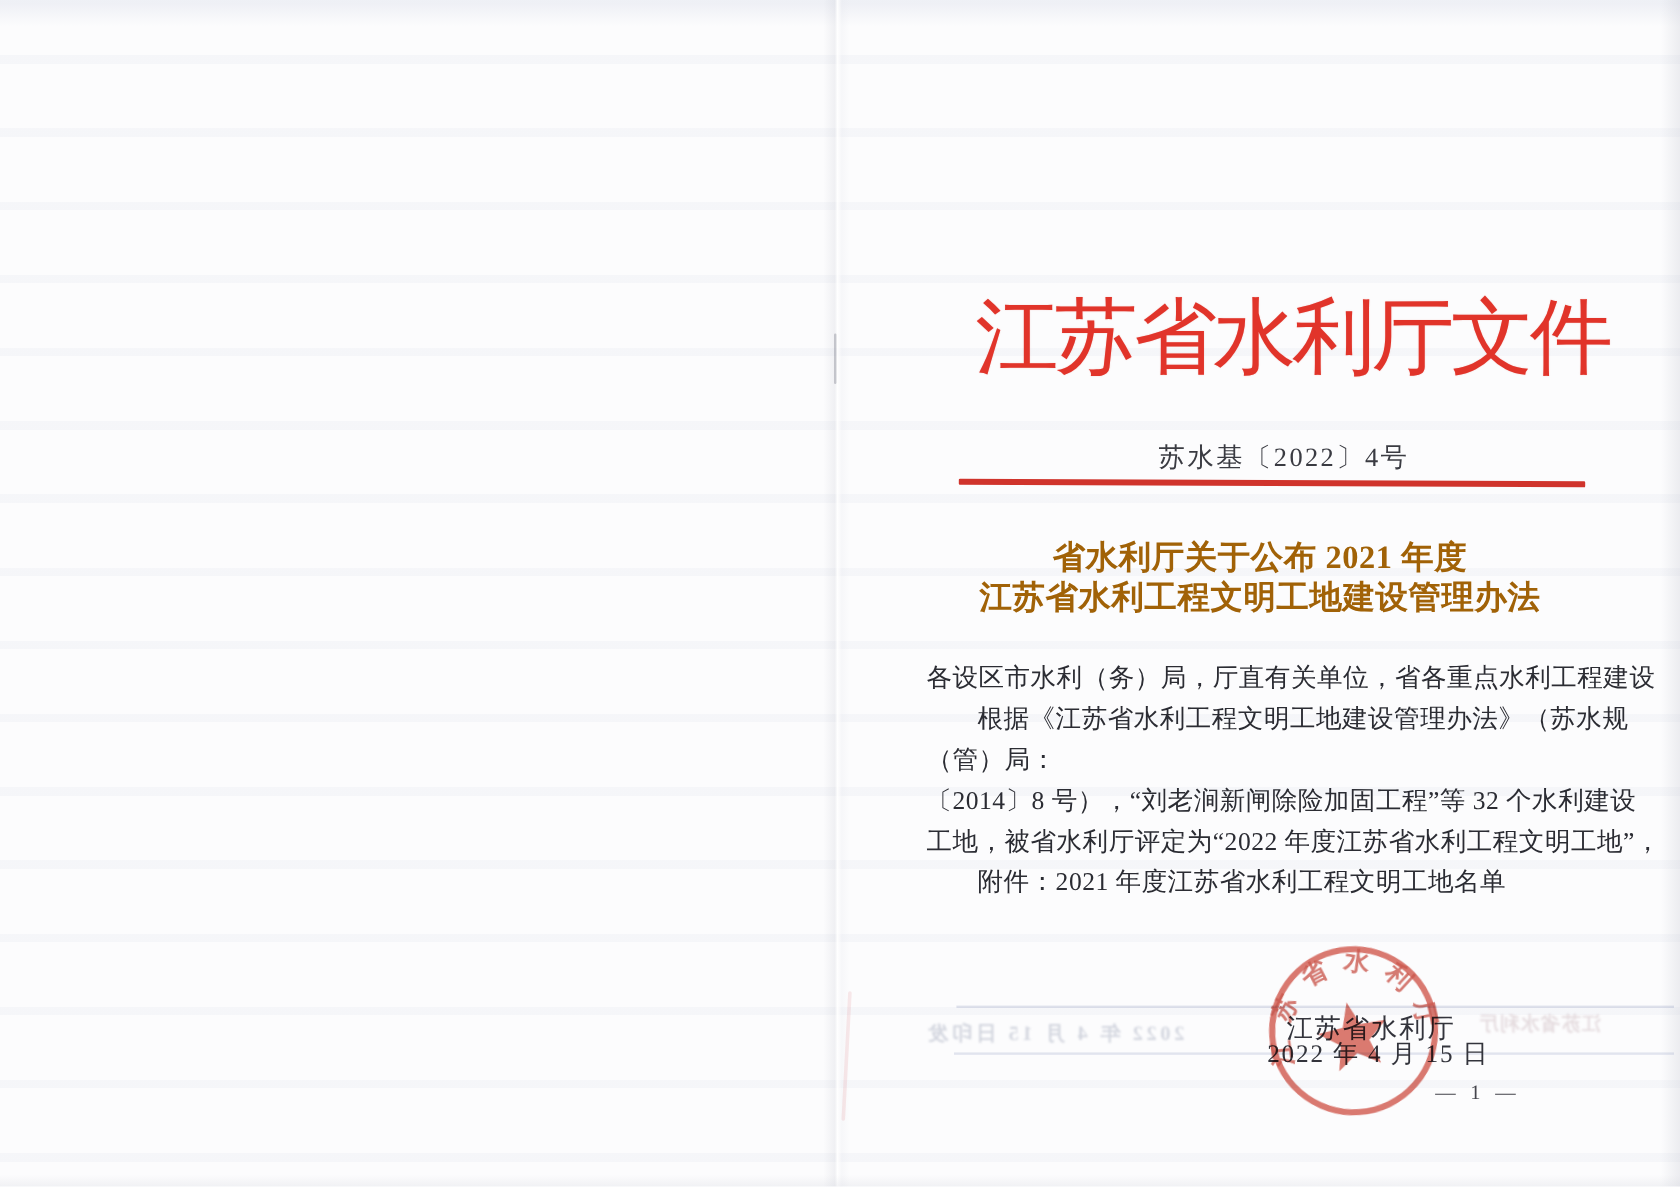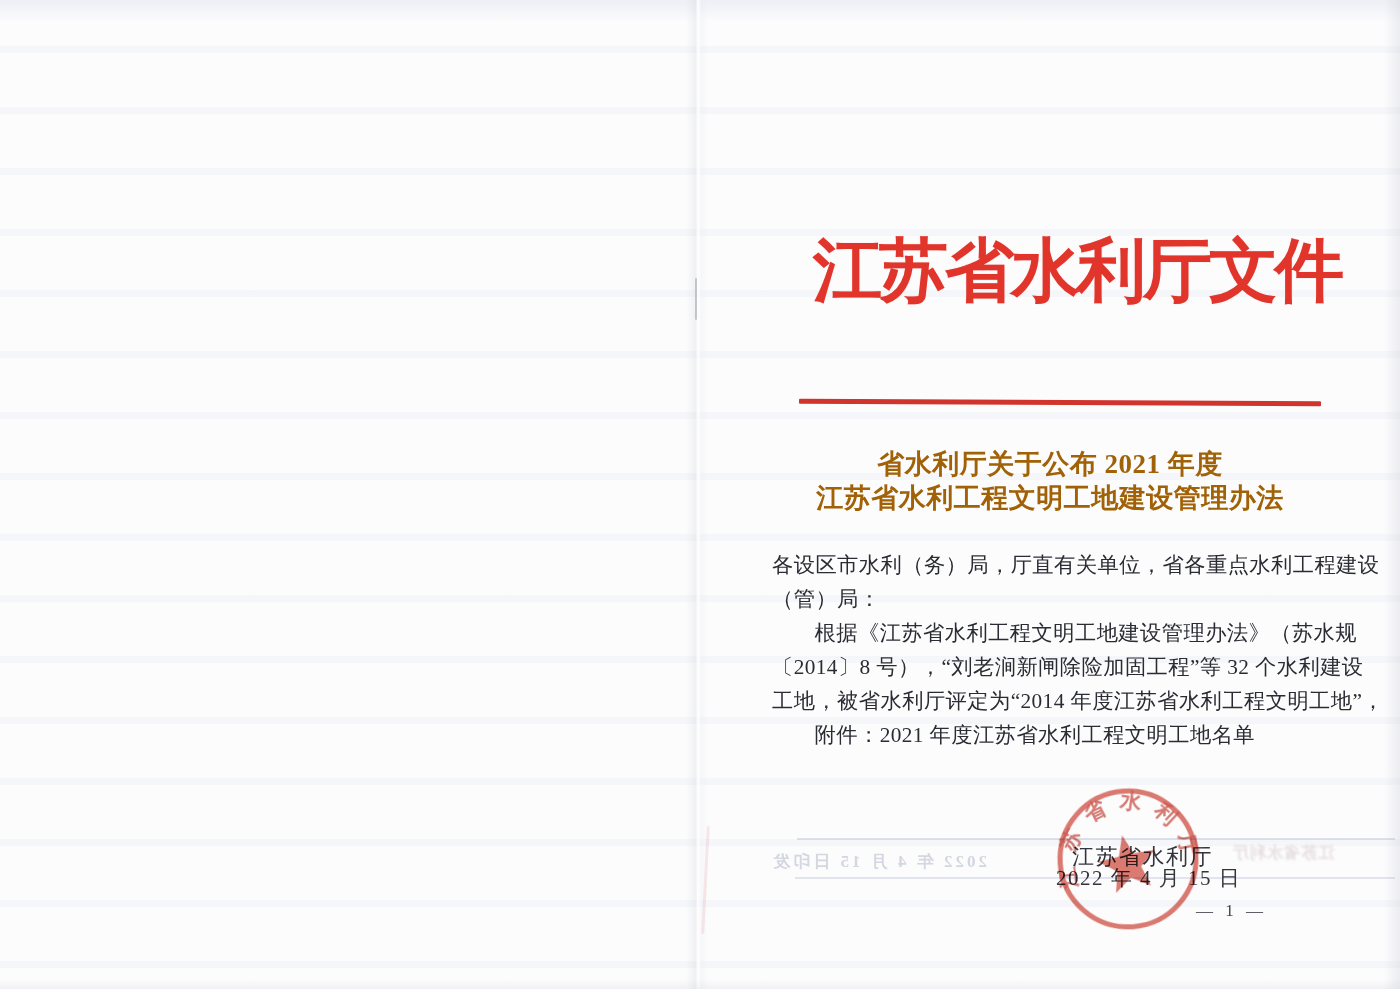--- a/index.html
+++ b/index.html
@@ -35,22 +35,22 @@
     right:0; top:0; width:16px; height:989px; pointer-events:none;
     background:linear-gradient(270deg, rgba(198,200,210,0.30), rgba(198,200,210,0));
   }
   .edge-bottom {
     left:0; bottom:0; width:1400px; height:10px; pointer-events:none;
     background:linear-gradient(0deg, rgba(205,207,216,0.25), rgba(205,207,216,0));
   }
 
   
   .doc-header {
-    left:812px; top:228px; width:530px;
-    font-size:69px; line-height:86px; font-weight:700;
+    left:812px; top:238px; width:530px;
+    font-size:69px; line-height:86px; font-weight:400;
     letter-spacing:-3px; white-space:nowrap; text-align:center;
     color:#e1342a; text-shadow:0 0 1px rgba(214,48,38,0.35);
   }
   .doc-number {
     left:820px; top:366px; width:500px; text-align:center;
     font-size:22px; letter-spacing:2px; color:#3a3b42; white-space:nowrap;
   }
   .red-rule {
     left:799px; top:400px; width:522px; height:5px;
     background:#d0342c; transform:rotate(0.25deg); border-radius:1px;
@@ -117,34 +117,35 @@
 
   <div class="abs" style="left:0;top:0;width:686px;height:989px;"></div>
 
   <div class="abs gutter"></div>
   <div class="abs fold-dash"></div>
   <div class="abs edge-right"></div>
   <div class="abs edge-bottom"></div>
 
   <div class="abs doc-header">江苏省水利厅文件</div>
 
+  <div class="abs doc-number">苏水基〔2022〕4号</div>
 
   <div class="abs red-rule"></div>
 
   <div class="abs doc-title">
     <div>省水利厅关于公布 2021 年度</div>
     <div>江苏省水利工程文明工地建设管理办法</div>
   </div>
 
   <div class="abs doc-body">
     <div class="line">各设区市水利（务）局，厅直有关单位，省各重点水利工程建设</div>
+    <div class="line indent">根据《江苏省水利工程文明工地建设管理办法》（苏水规</div>
     <div class="line">（管）局：</div>
-    <div class="line indent">根据《江苏省水利工程文明工地建设管理办法》（苏水规</div>
     <div class="line">〔2014〕8 号），“刘老涧新闸除险加固工程”等 32 个水利建设</div>
-    <div class="line">工地，被省水利厅评定为“2014 年度江苏省水利工程文明工地”，</div>
+    <div class="line">工地，被省水利厅评定为“2022 年度江苏省水利工程文明工地”，</div>
     <div class="line indent">附件：2021 年度江苏省水利工程文明工地名单</div>
   </div>
 
   <div class="abs bleed-line-a"></div>
   <div class="abs bleed-line-b"></div>
   <div class="abs bleed-text-left">2022 年 4 月 15 日印发</div>
   <div class="abs bleed-text-right">江苏省水利厅</div>
   <div class="abs crease-pink"></div>
 
   <div class="abs signature">江苏省水利厅</div>

